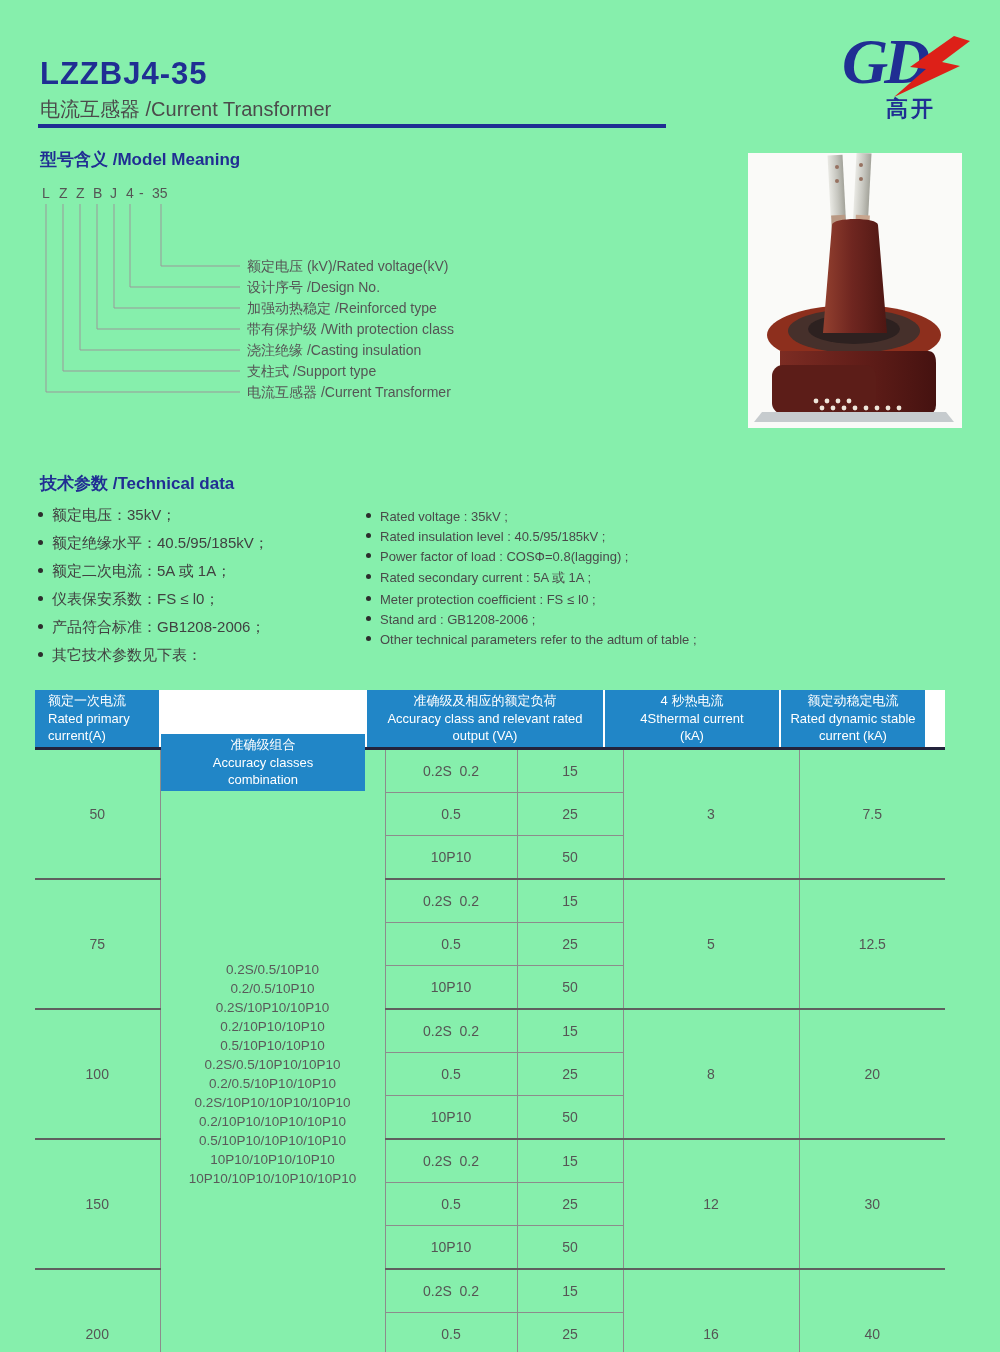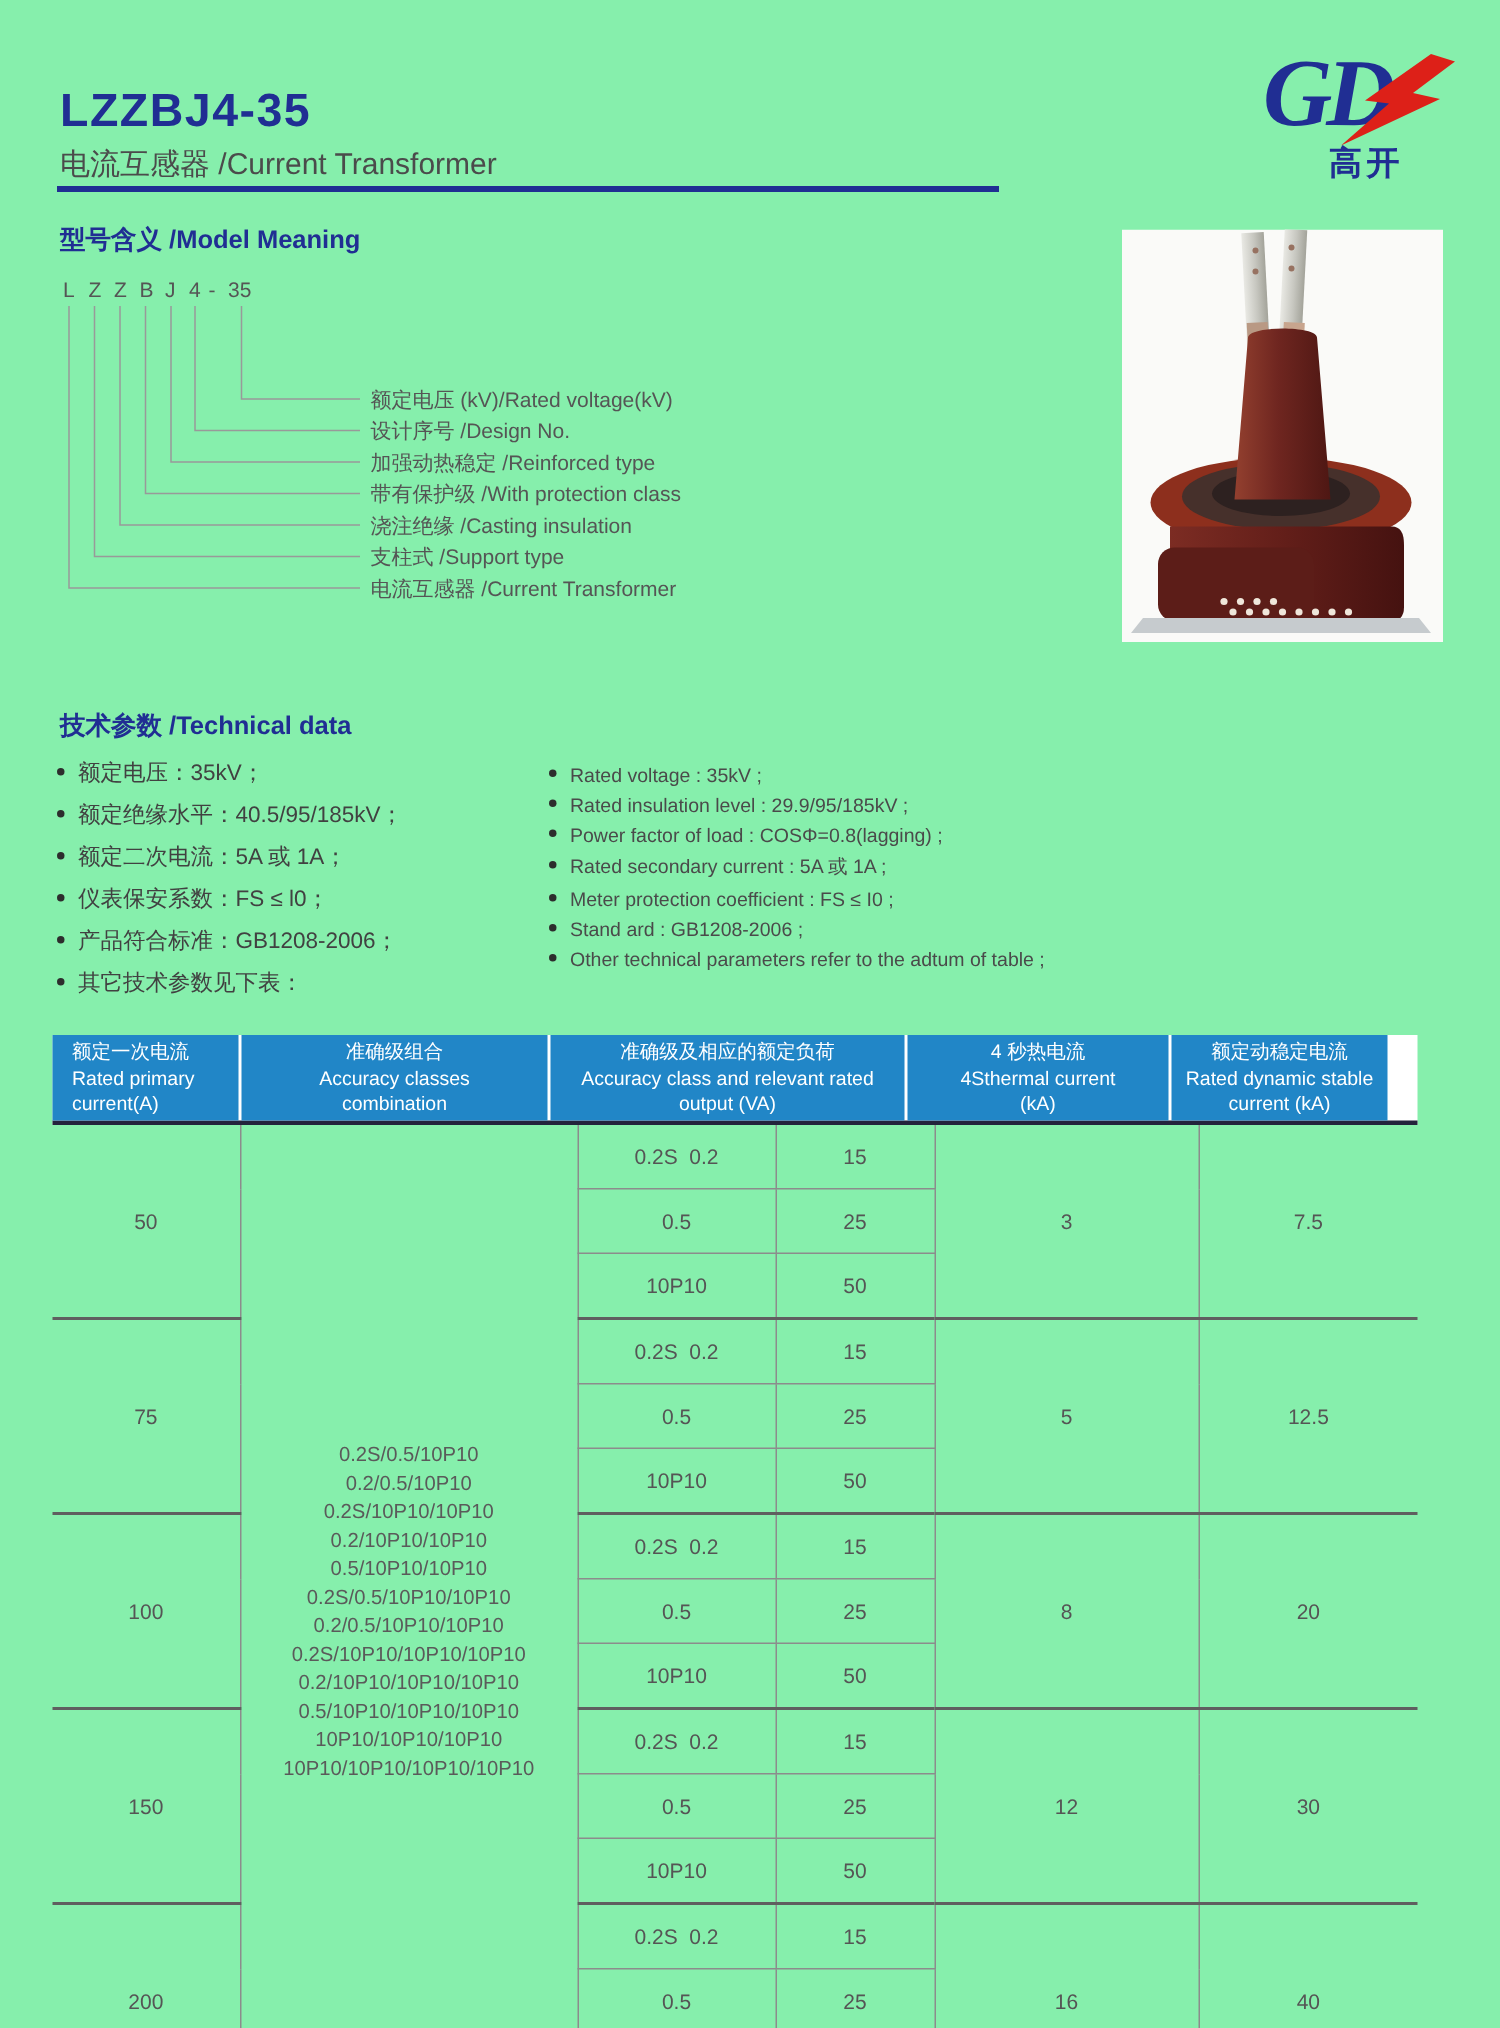--- a/index.html
+++ b/index.html
@@ -49,21 +49,21 @@
   .tech-en{left:366px;top:509px;width:345px;}
   .tech-en li{font-size:13px;color:#4a4a4a;margin-bottom:5px;}
   .bullet{display:inline-block;width:5px;height:5px;border-radius:50%;background:#2d2d2d;margin-right:9px;vertical-align:3px;}
 
   
   .tbl-wrap{left:35px;top:690px;width:910px;border-bottom:2px solid #9c9c9c;}
   .tbl-header{display:flex;gap:2px;height:60px;border-bottom:3px solid #23233c;background:#fff;}
   .th{background:var(--hdr-blue);color:#fff;font-size:13px;line-height:1.34;
       display:flex;flex-direction:column;justify-content:center;text-align:center;height:57px;}
   .th.w1{width:124px;text-align:left;padding-left:13px;}
-  .th.w2{width:204px;}
+  .th.w2{width:204px;margin-top:44px;}
   .th.w3{width:236px;}
   .th.w4{width:174px;}
   .th.w5{width:144px;}
 
   table.tbl-body{border-collapse:collapse;width:910px;table-layout:fixed;font-size:14px;color:#555;}
   .tbl-body td{text-align:center;vertical-align:middle;padding:13px;height:38.2px;}
   .br{border-right:1px solid var(--line);}
   .sub-end{border-bottom:1px solid var(--line);}
   .grp-end{border-bottom:2px solid #5f5f5f;}
   .no-bb{border-bottom:none;}
@@ -169,21 +169,21 @@
   <ul class="abs tech-list tech-cn">
       <li><span class="bullet"></span><span>额定电压：35kV；</span></li>
       <li><span class="bullet"></span><span>额定绝缘水平：40.5/95/185kV；</span></li>
       <li><span class="bullet"></span><span>额定二次电流：5A 或 1A；</span></li>
       <li><span class="bullet"></span><span>仪表保安系数：FS ≤ l0；</span></li>
       <li><span class="bullet"></span><span>产品符合标准：GB1208-2006；</span></li>
       <li><span class="bullet"></span><span>其它技术参数见下表：</span></li>
     </ul>
   <ul class="abs tech-list tech-en">
       <li><span class="bullet"></span><span>Rated voltage : 35kV ;</span></li>
-      <li><span class="bullet"></span><span>Rated insulation level : 29.9/95/185kV ;</span></li>
+      <li><span class="bullet"></span><span>Rated insulation level : 40.5/95/185kV ;</span></li>
       <li><span class="bullet"></span><span>Power factor of load : COSΦ=0.8(lagging) ;</span></li>
       <li><span class="bullet"></span><span>Rated secondary current : 5A 或 1A ;</span></li>
       <li><span class="bullet"></span><span>Meter protection coefficient : FS ≤ I0 ;</span></li>
       <li><span class="bullet"></span><span>Stand ard : GB1208-2006 ;</span></li>
       <li><span class="bullet"></span><span>Other technical parameters refer to the adtum of table ;</span></li>
     </ul>
 
   <div class="abs tbl-wrap">
     <div class="tbl-header">
       <div class="th w1">

